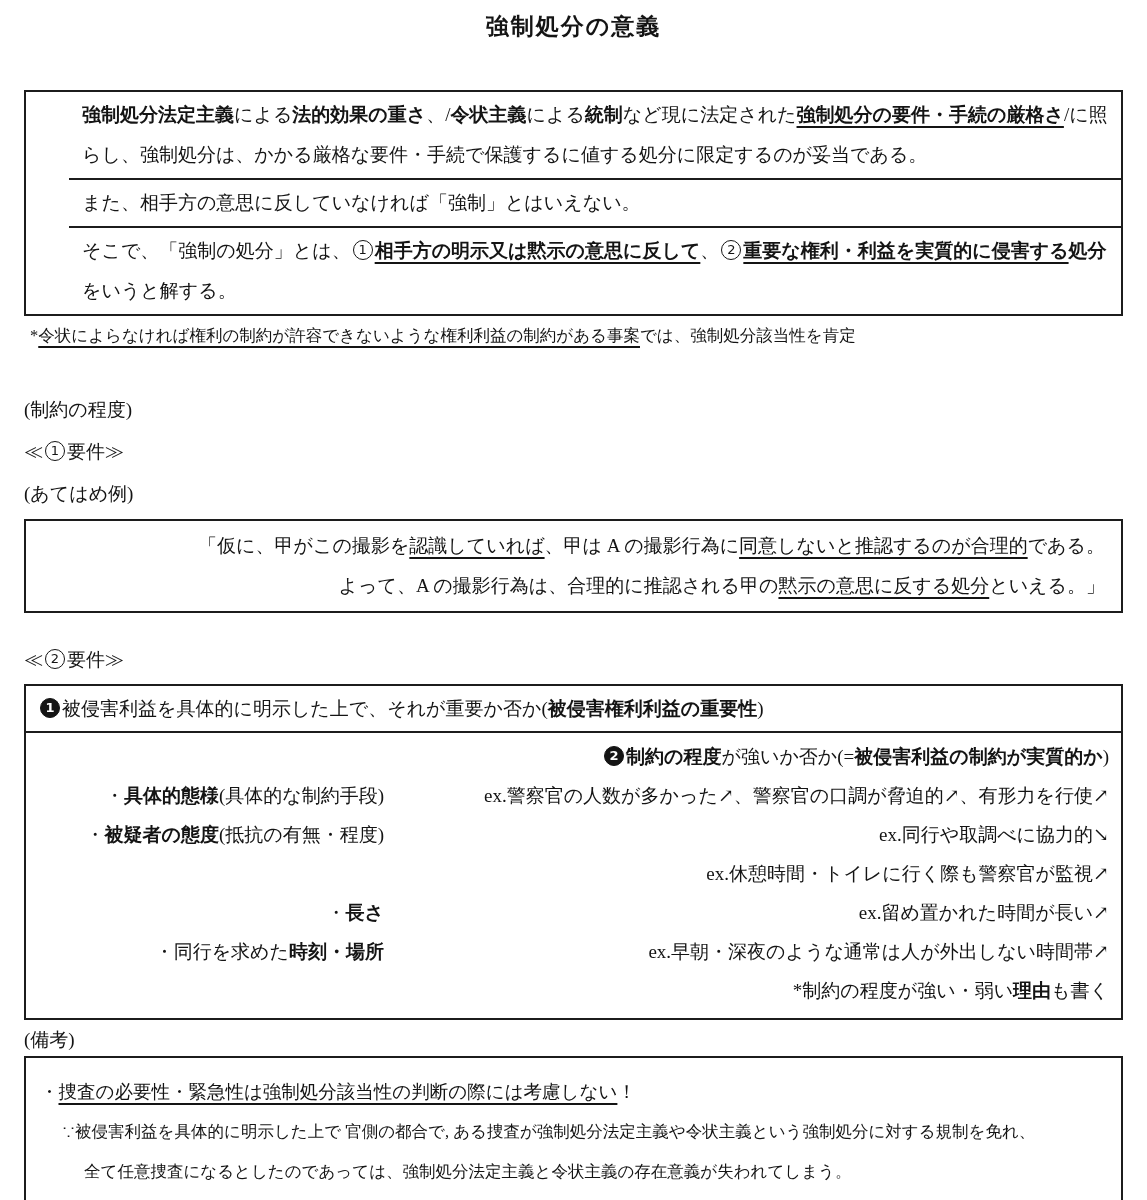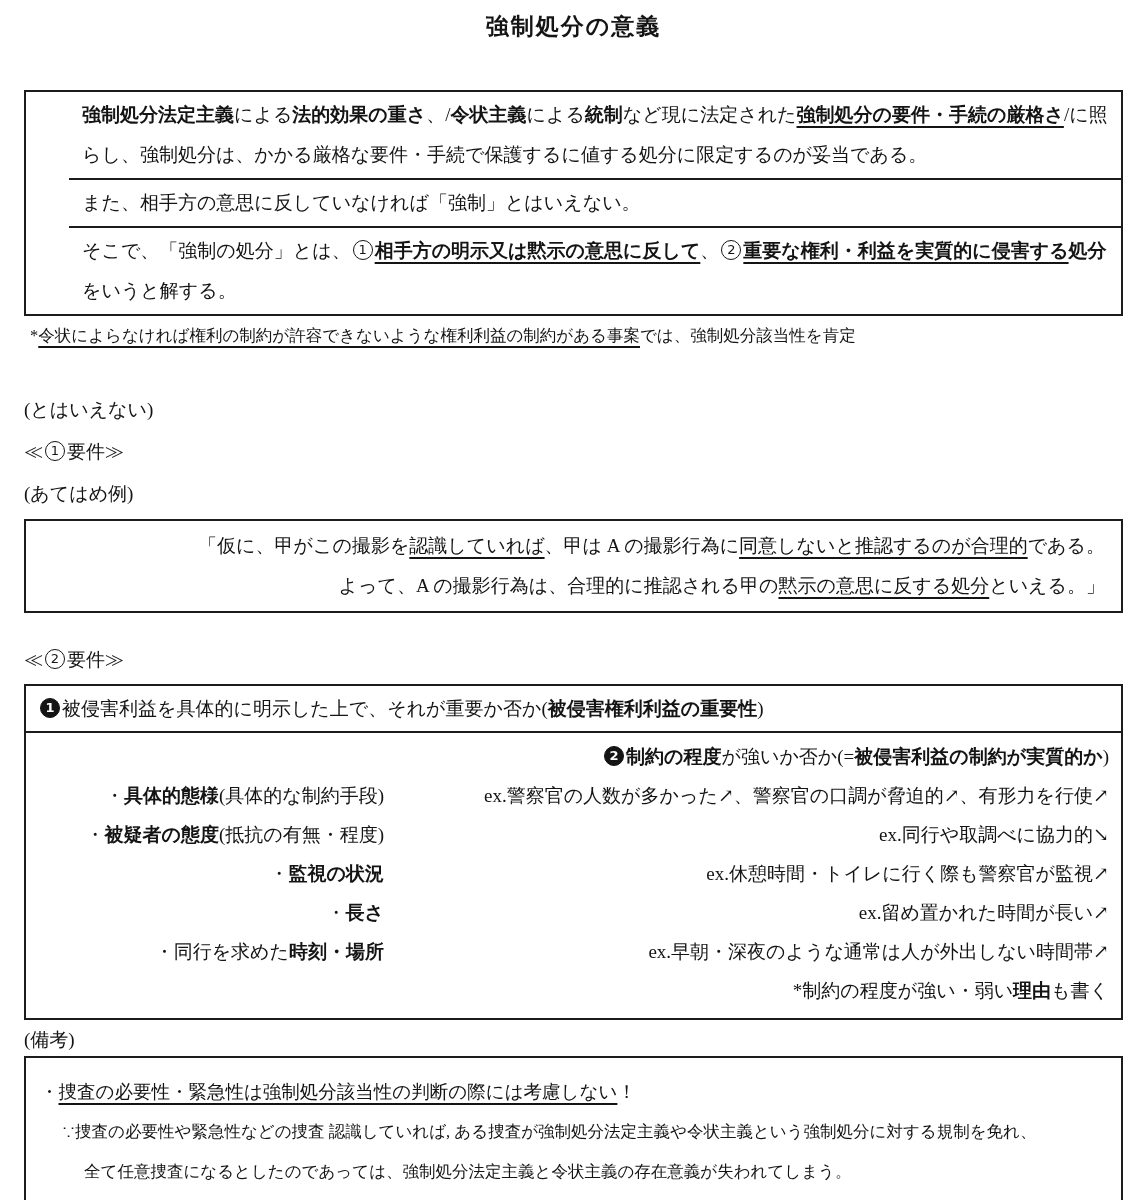--- a/index.html
+++ b/index.html
@@ -61,21 +61,21 @@
 
   <div class="box defbox">
     <div class="row"><span class="b">強制処分法定主義</span><span>による</span><span class="b">法的効果の重さ</span><span>、/</span><span class="b">令状主義</span><span>による</span><span class="b">統制</span><span>など現に法定された</span><span class="b u">強制処分の要件・手続の厳格さ</span><span>/に照らし、強制処分は、かかる厳格な要件・手続で保護するに値する処分に限定するのが妥当である。</span></div>
     <div class="row"><span>また、相手方の意思に反していなければ「強制」とはいえない。</span></div>
     <div class="row"><span>そこで、「強制の処分」とは、</span><span class="badge badge-outline">1</span><span class="b u">相手方の明示又は黙示の意思に反して</span><span>、</span><span class="badge badge-outline">2</span><span class="b u">重要な権利・利益を実質的に侵害する</span><span class="b">処分</span><span>をいうと解する。</span></div>
   </div>
 
   <div class="note-line"><span>*</span><span class="u">令状によらなければ権利の制約が許容できないような権利利益の制約がある事案</span><span>では、強制処分該当性を肯定</span></div>
 
   <div class="label-stack">
-    <div class="label">(とはいえない)</div>
+    <div class="label">(制約の程度)</div>
     <div class="label"><span>≪</span><span class="badge badge-outline">1</span><span>要件≫</span></div>
     <div class="label">(あてはめ例)</div>
   </div>
 
   <div class="box example-box">
     <div class="line"><span>「仮に、甲がこの撮影を</span><span class="u">認識していれば</span><span>、甲は A の撮影行為に</span><span class="u">同意しないと推認するのが合理的</span><span>である。</span></div>
     <div class="line indent1"><span>よって、A の撮影行為は、合理的に推認される甲の</span><span class="u">黙示の意思に反する処分</span><span>といえる。」</span></div>
   </div>
 
   <div class="single-label"><span>≪</span><span class="badge badge-outline">2</span><span>要件≫</span></div>
@@ -86,36 +86,35 @@
       <div><span class="badge badge-solid">2</span><span class="b">制約の程度</span><span>が強いか否か(=</span><span class="b">被侵害利益の制約が実質的か</span><span>)</span></div>
       <div class="factor-row">
         <div class="factor-term"><span>・</span><span class="b">具体的態様</span><span>(具体的な制約手段)</span></div>
         <div class="factor-ex">ex.警察官の人数が多かった↗、警察官の口調が脅迫的↗、有形力を行使↗</div>
       </div>
       <div class="factor-row">
         <div class="factor-term"><span>・</span><span class="b">被疑者の態度</span><span>(抵抗の有無・程度)</span></div>
         <div class="factor-ex">ex.同行や取調べに協力的↘</div>
       </div>
       <div class="factor-row">
-        <div class="factor-term"><span>・</span><span class="b">監視の状況</span></div>
         <div class="factor-ex">ex.休憩時間・トイレに行く際も警察官が監視↗</div>
       </div>
       <div class="factor-row">
         <div class="factor-term"><span>・</span><span class="b">長さ</span></div>
         <div class="factor-ex">ex.留め置かれた時間が長い↗</div>
       </div>
       <div class="factor-row">
         <div class="factor-term"><span>・同行を求めた</span><span class="b">時刻・場所</span></div>
         <div class="factor-ex">ex.早朝・深夜のような通常は人が外出しない時間帯↗</div>
       </div>
       <div><span>*制約の程度が強い・弱い</span><span class="b">理由</span><span>も書く</span></div>
     </div>
   </div>
 
   <div class="biko-label">(備考)</div>
 
   <div class="box remarks-box">
     <div class="remark-l1"><span>・</span><span class="u">捜査の必要性・緊急性は強制処分該当性の判断の際には考慮しない</span><span>！</span></div>
-    <div class="remark-l2">∵捜査の必要性や緊急性などの捜査 認識していれば, ある捜査が強制処分法定主義や令状主義という強制処分に対する規制を免れ、</div>
+    <div class="remark-l2">∵被侵害利益を具体的に明示した上で 官側の都合で, ある捜査が強制処分法定主義や令状主義という強制処分に対する規制を免れ、</div>
     <div class="remark-l3">全て任意捜査になるとしたのであっては、強制処分法定主義と令状主義の存在意義が失われてしまう。</div>
   </div>
 
 </div>
 
 </body></html>

